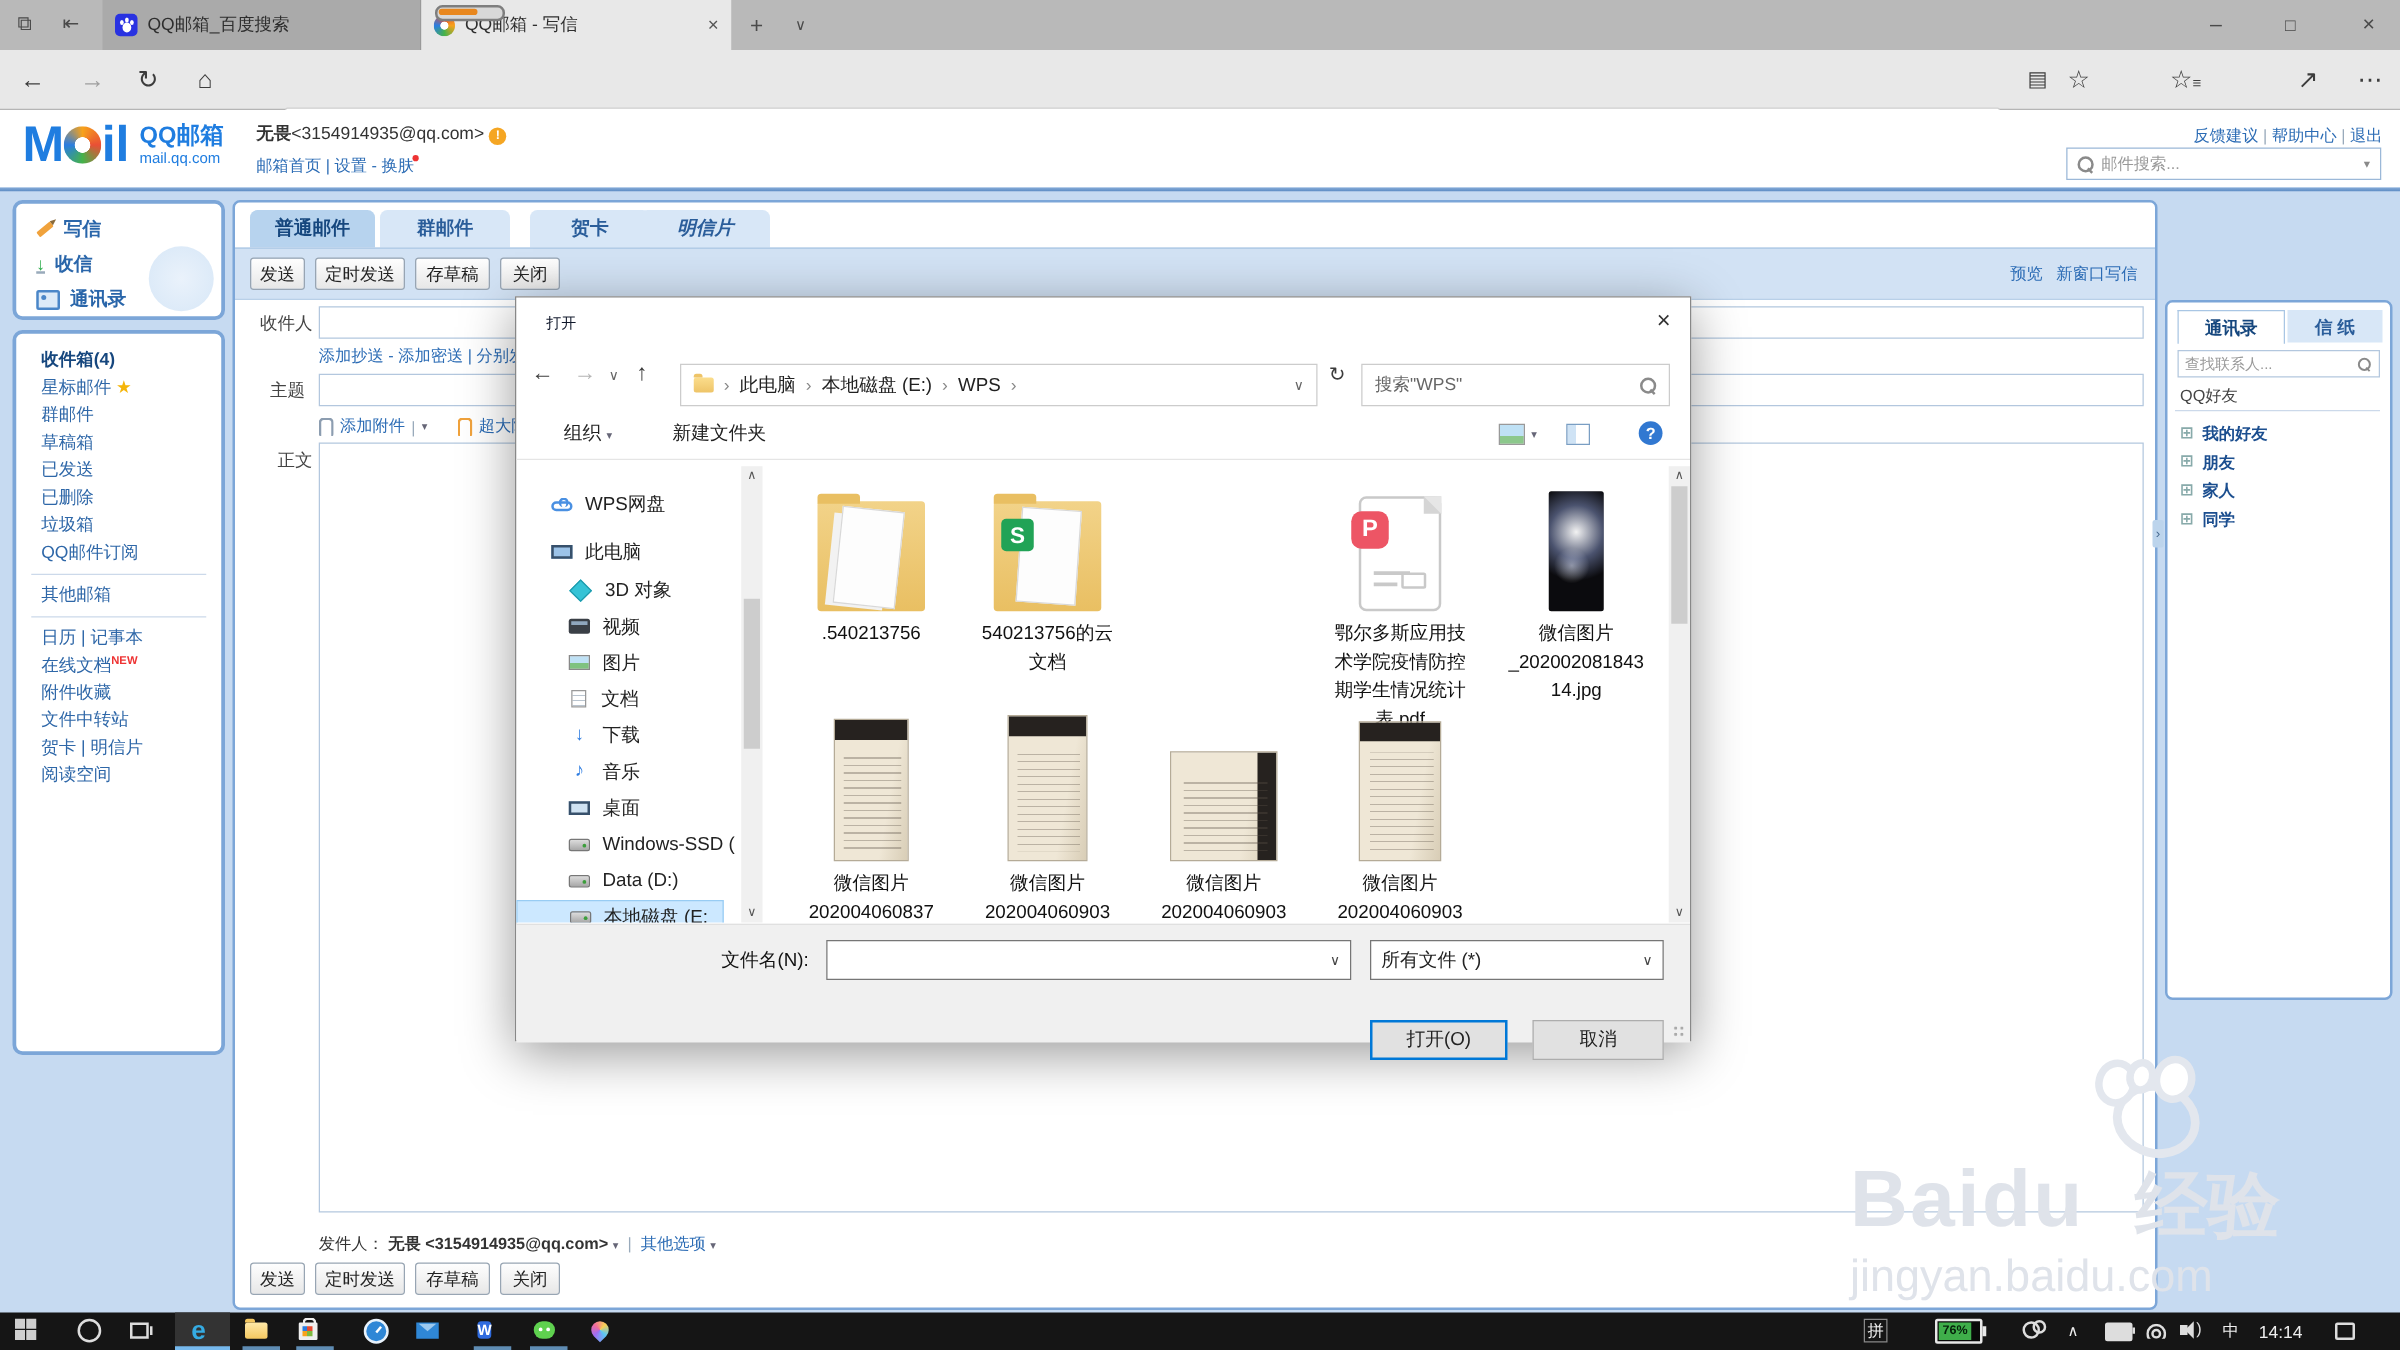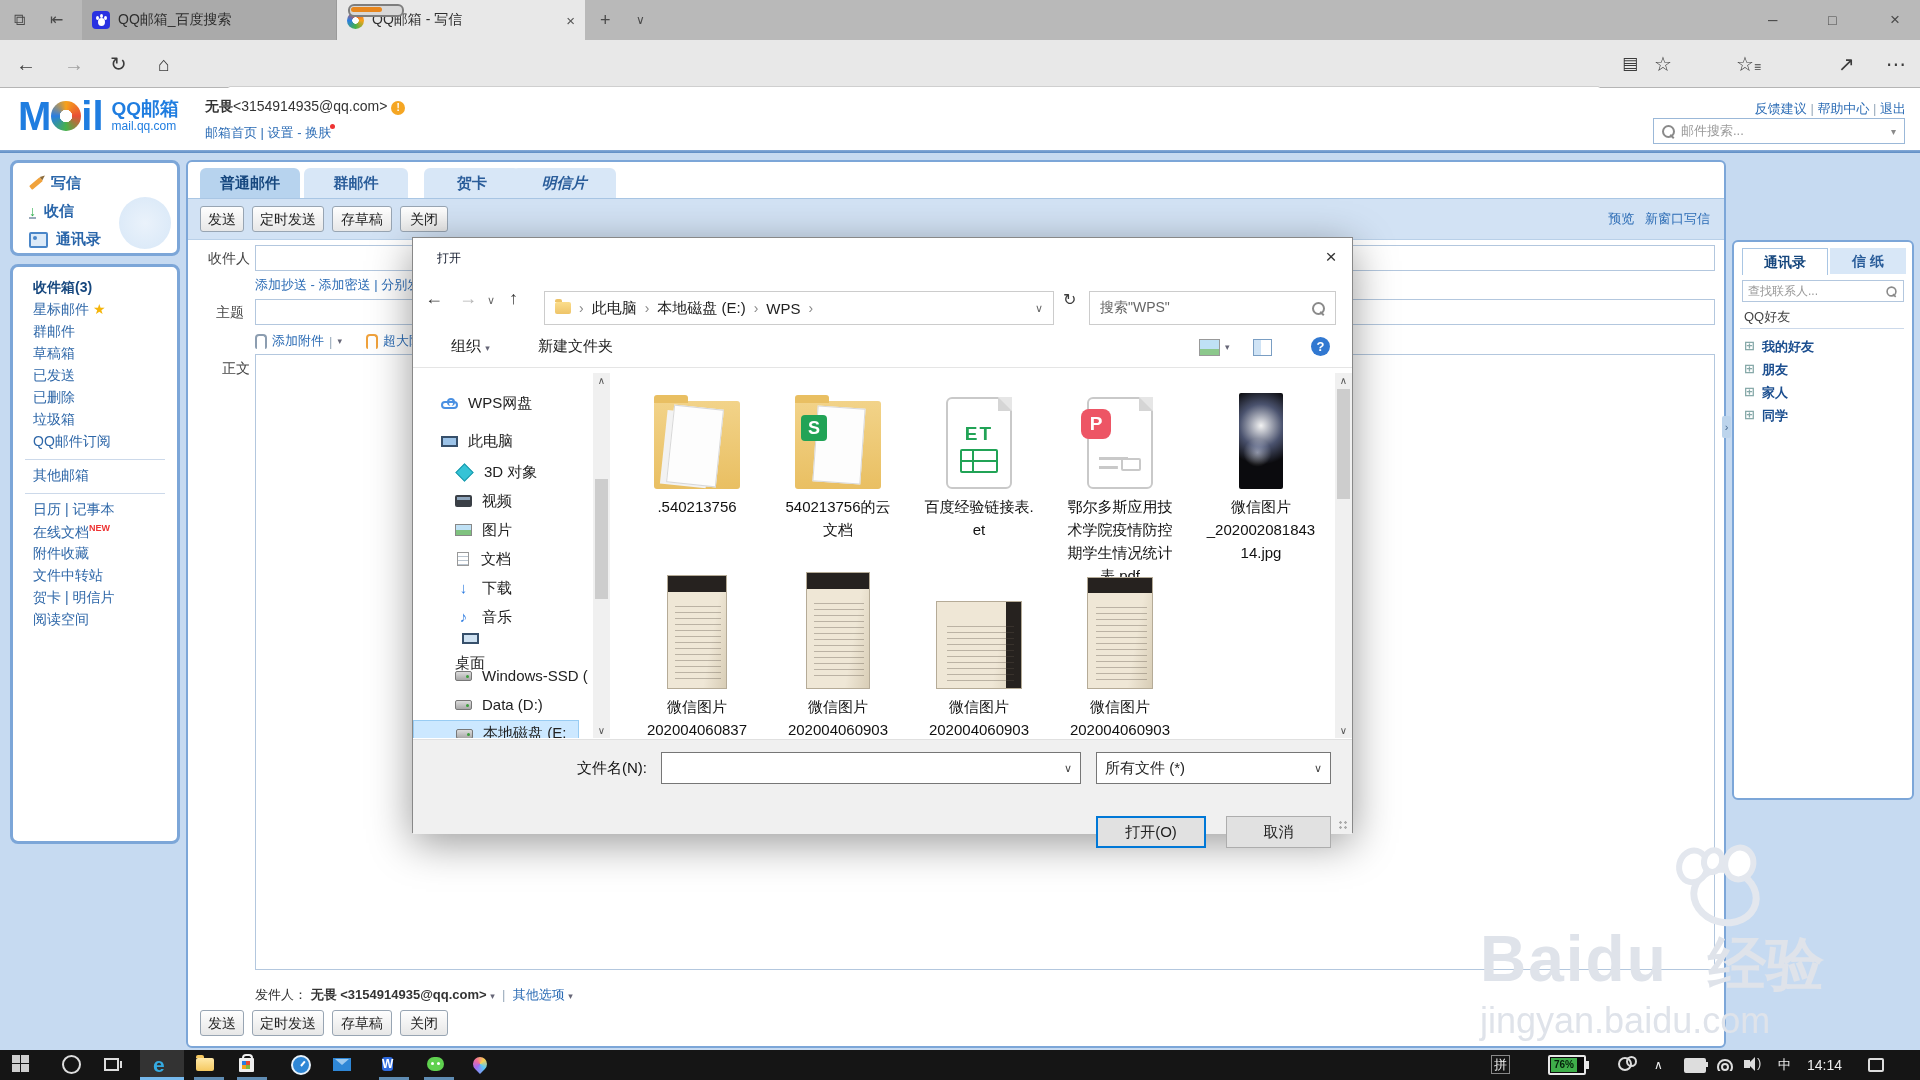--- a/index.html
+++ b/index.html
@@ -264,21 +264,21 @@
         <span>收信</span>
     </div>
     <div class="sbitem abs" style="left:16px;top:67px;">
       <span class="cardico"></span>
         <span>通讯录</span>
     </div>
     <div class="abs" style="right:6px;bottom:4px;width:52px;height:52px;border-radius:50%;background:radial-gradient(circle,#eaf2fb,#d7e7f7);"></div>
   </div>
 
   <div class="abs panelbox" style="left:10px;top:264px;width:170px;height:580px;">
-    <div class="folderitem" style="top:12px;font-weight:bold;color:#16477e;">收件箱(3)</div>
+    <div class="folderitem" style="top:12px;font-weight:bold;color:#16477e;">收件箱(4)</div>
     <div class="folderitem" style="top:34px;"><span>星标邮件</span> <span style="color:#f5b50a;">★</span></div>
     <div class="folderitem" style="top:56px;">群邮件</div>
     <div class="folderitem" style="top:78px;">草稿箱</div>
     <div class="folderitem" style="top:100px;">已发送</div>
     <div class="folderitem" style="top:122px;">已删除</div>
     <div class="folderitem" style="top:144px;">垃圾箱</div>
     <div class="folderitem" style="top:166px;">QQ邮件订阅</div>
     <div class="sbdiv" style="top:192px;"></div>
     <div class="folderitem" style="top:200px;">其他邮箱</div>
     <div class="sbdiv" style="top:226px;"></div>
@@ -436,21 +436,21 @@
           <span>文档</span>
         </div>
         <div class="dnav-item child" style="top: 202px; left: 0px;">
           <span class="ni-glyph">↓</span>
           <span>下载</span>
         </div>
         <div class="dnav-item child" style="top: 231px; left: 0px;">
           <span class="ni-glyph">♪</span>
           <span>音乐</span>
         </div>
-        <div class="dnav-item child" style="top: 260px; left: 0px; flex-direction: column;">
+        <div class="dnav-item child" style="top: 260px; left: 0px;">
           <span class="ni ni-desktop"></span>
           <span>桌面</span>
         </div>
         <div class="dnav-item child" style="top: 289px; left: 0px;">
           <span class="ni ni-drive"></span>
           <span>Windows-SSD (</span>
         </div>
         <div class="dnav-item child" style="top: 318px; left: 0px;">
           <span class="ni ni-drive"></span>
           <span>Data (D:)</span>
@@ -479,32 +479,20 @@
         <div class="fcell" style="left: 151px; top: 6px;">
           <div class="ficon">
             <div class="ft ft-folder_cloud" style="width: 86px; height: 88px;">
               <div class="fpage"></div>
               <span class="sbadge">S</span>
             </div>
           </div>
           <div class="flabel">
             <div>540213756的云</div>
             <div>文档</div>
-          </div>
-        </div>
-        <div class="fcell" style="left: 292px; top: 6px;">
-          <div class="ficon">
-            <div class="ft ft-et" style="width: 66px; height: 92px;">
-              <span class="et-txt">ET</span>
-              <div class="et-grid"></div>
-            </div>
-          </div>
-          <div class="flabel">
-            <div>百度经验链接表.</div>
-            <div>et</div>
           </div>
         </div>
         <div class="fcell" style="left: 433px; top: 6px;">
           <div class="ficon">
             <div class="ft ft-pdf" style="width: 66px; height: 92px;">
               <span class="pdf-badge">P</span>
               <div class="pdf-lines"></div>
             </div>
           </div>
           <div class="flabel">

